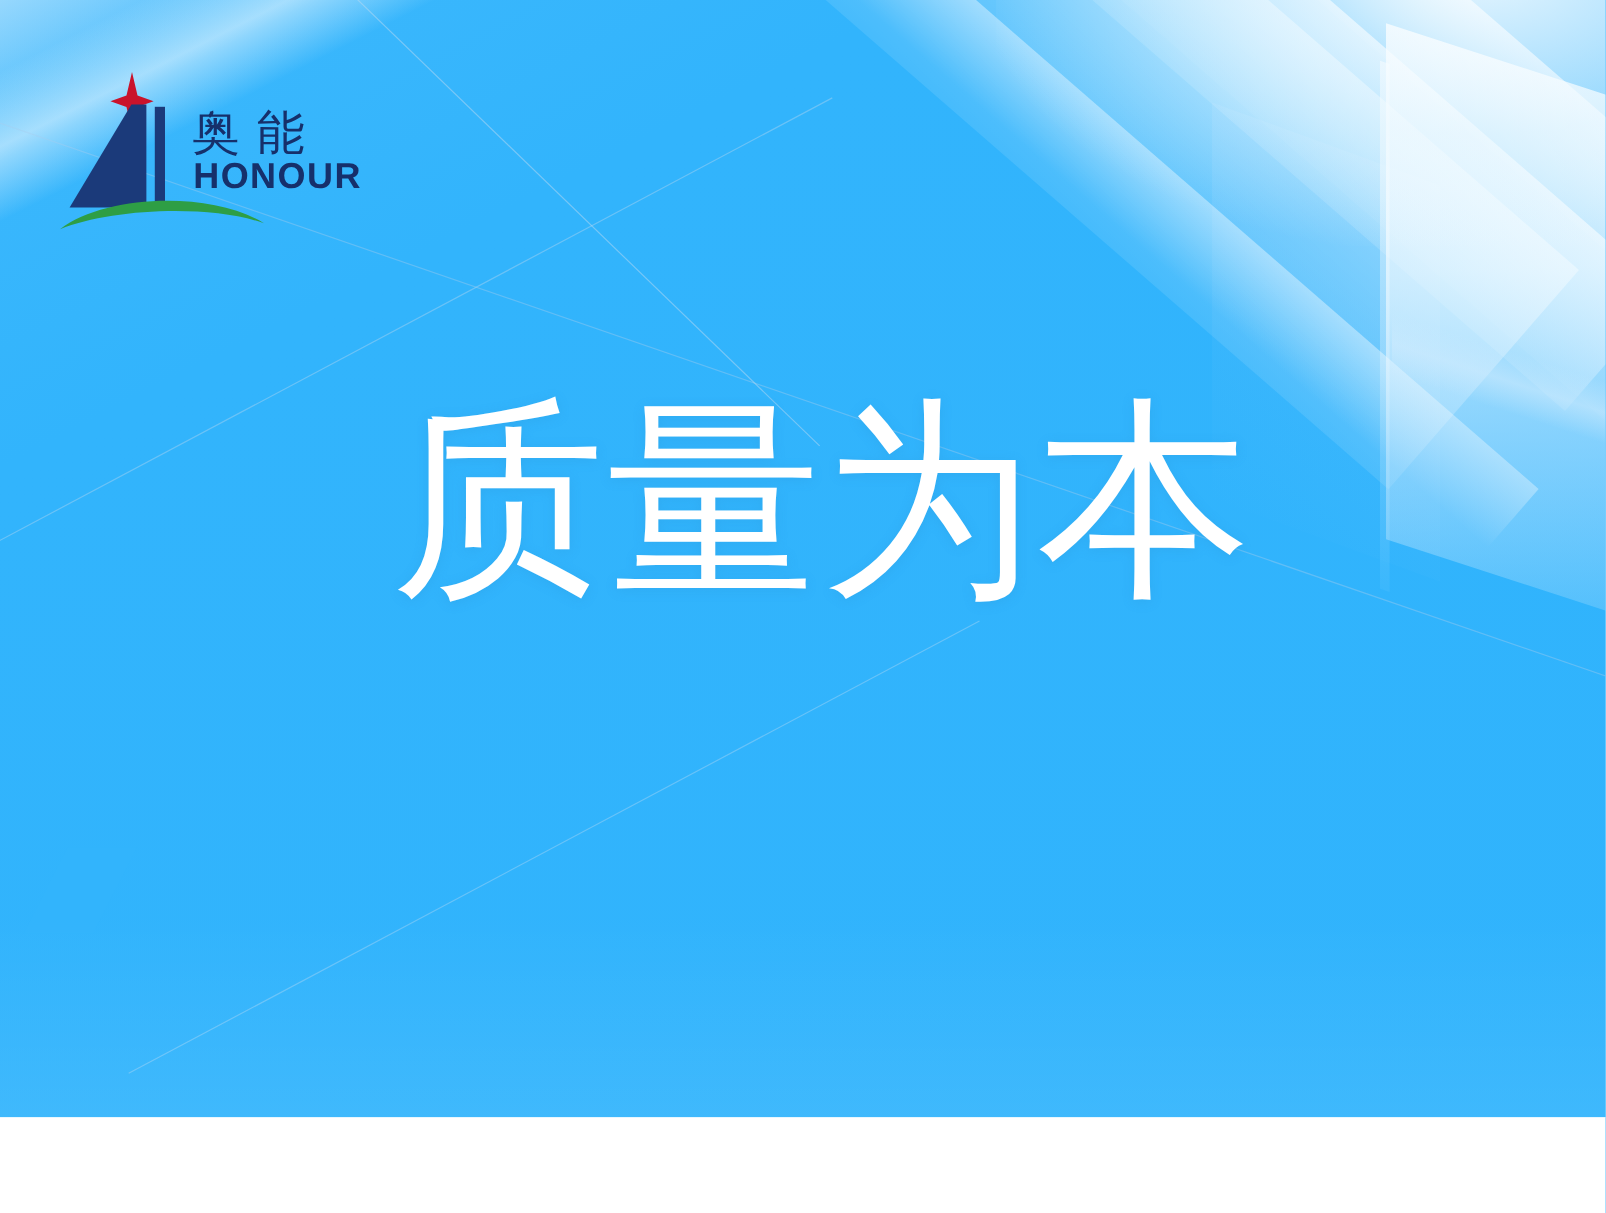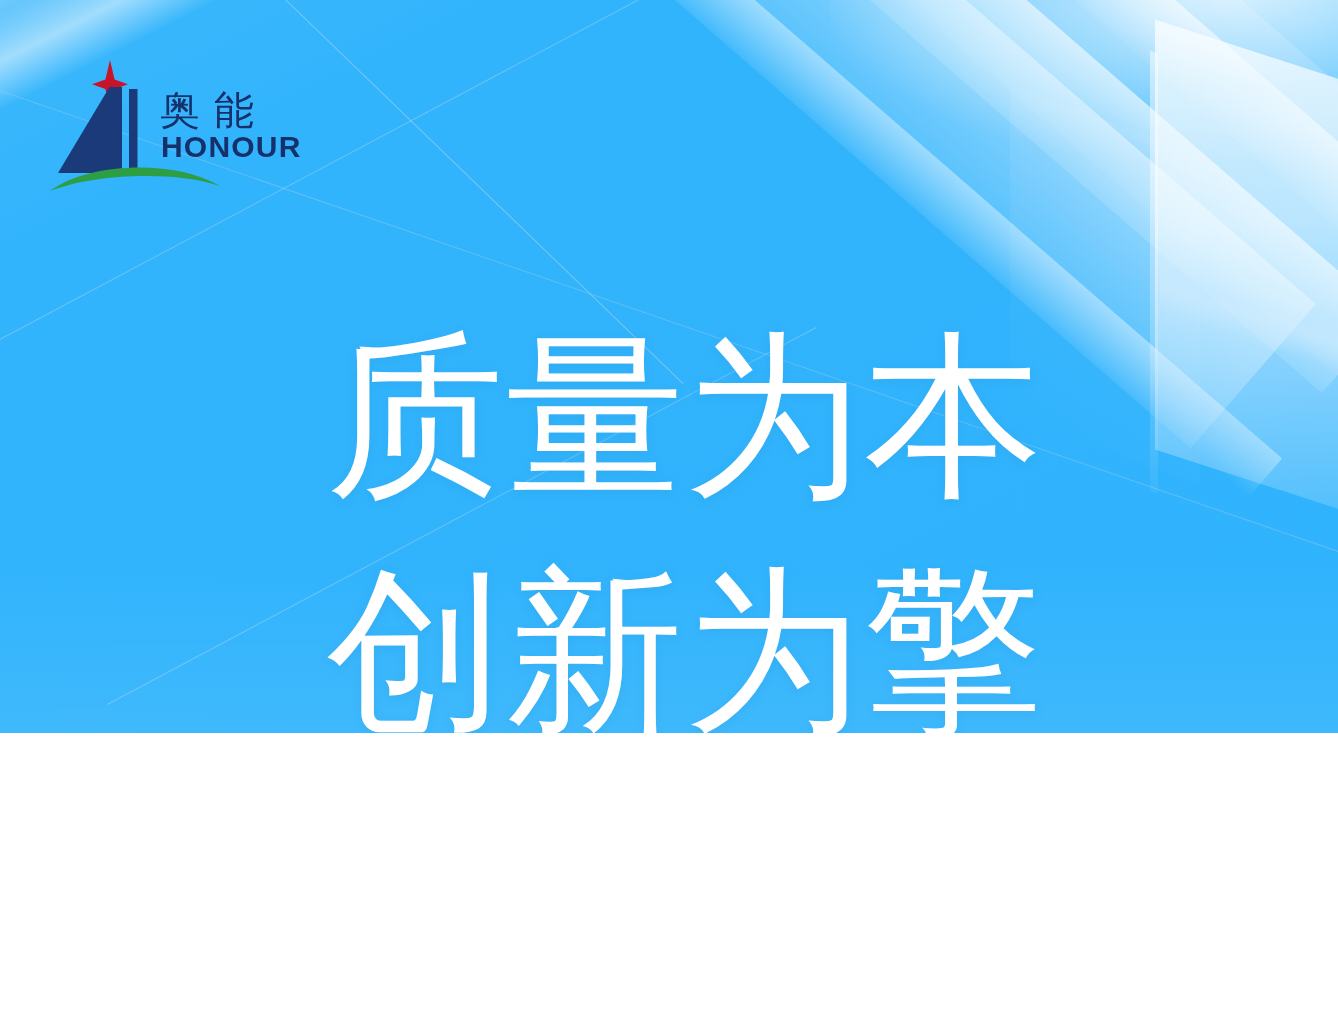--- a/index.html
+++ b/index.html
@@ -8,21 +8,21 @@
     padding: 0;
     background: #ffffff;
   }
   body {
     font-family: "Liberation Sans", "DejaVu Sans", sans-serif;
   }
 
   .slide {
     position: relative;
     width: 1338px;
-    height: 733px;
+    height: 931px;
     overflow: hidden;
     background: #32b4fc;
   }
 
   
   .bg-base {
     position: absolute;
     inset: 0;
     background: linear-gradient(135deg,
         #dff0fd 0%,
@@ -293,16 +293,15 @@
       </g>
 
       <text x="112" y="72" font-family="'DejaVu Sans','Liberation Sans',sans-serif" font-size="40" letter-spacing="14" fill="#16306B">奥能</text>
 
       <text x="113" y="105" font-family="'Liberation Sans','DejaVu Sans',sans-serif" font-size="30" font-weight="bold" letter-spacing="1.2" fill="#16306B">HONOUR</text>
     </svg>
   </div>
 
   <div class="headline">
     <span class="headline-line">质量为本</span>
-    <span class="headline-line">创新为擎</span>
   </div>
 
 </div>
 
 </body></html>

